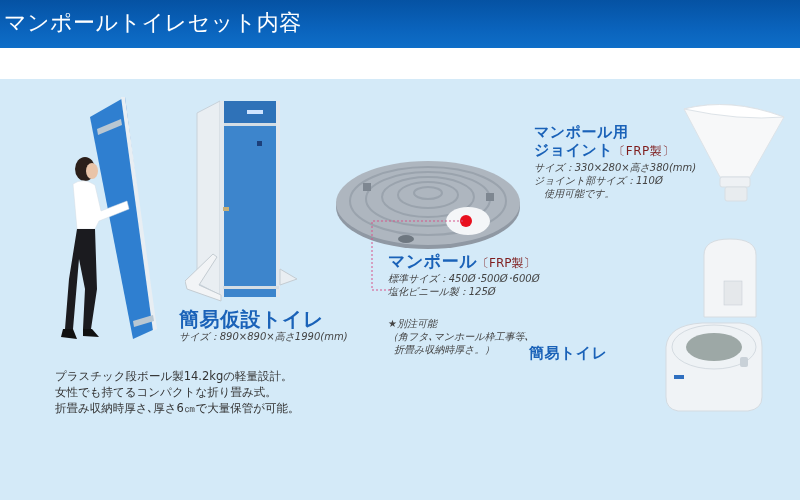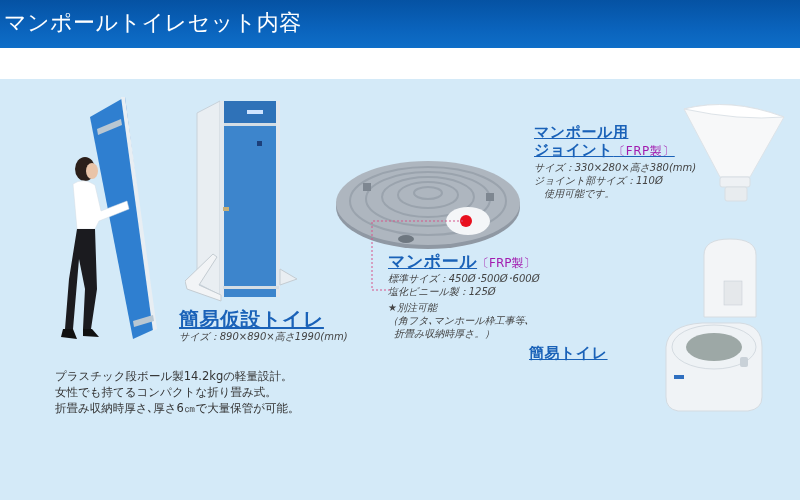--- a/index.html
+++ b/index.html
@@ -3,22 +3,22 @@
 <meta charset="utf-8">
 <style>
   html, body { margin:0; padding:0; }
   body { width:800px; height:500px; overflow:hidden; background:#ffffff; font-family:"DejaVu Sans", sans-serif; position:relative; }
   .header { position:absolute; left:0; top:0; width:800px; height:48px;
     background:linear-gradient(to bottom,#0552a3 0%,#0a63bc 60%,#0e6ec8 100%); }
   .header-title { position:absolute; left:4px; top:8px; color:#ffffff; font-size:22px; letter-spacing:0.5px; line-height:30px;text-align:right; }
   .gap { position:absolute; left:0; top:48px; width:800px; height:31px; background:#ffffff; }
   .content { position:absolute; left:0; top:79px; width:800px; height:421px; background:#d4eaf8; }
   .abs { position:absolute; }
-  .h-blue { color:#1a62b8; font-weight:bold; letter-spacing:0.5px;text-decoration:underline; }
-  .h-sub { color:#a21caf; font-weight:normal; font-size:12px; }
+  .h-blue { color:#1a62b8; font-weight:bold; letter-spacing:0.5px; }
+  .h-sub { color:#7f1d1d; font-weight:normal; font-size:12px; }
   .spec { color:#444; font-size:10px; line-height:13px; white-space:nowrap;font-style:italic; }
   .desc { color:#333; font-size:11.5px; line-height:16px; white-space:nowrap; }
 </style>
 </head>
 <body>
 
 <div class="header">
   <div class="header-title">マンポールトイレセット内容</div>
 </div>
 <div class="gap"></div>
@@ -82,21 +82,21 @@
   <svg class="abs" style="left:370px;top:140px" width="95" height="80" viewBox="0 0 95 80">
     <polyline points="93,2 2,2 2,71 20,71" fill="none" stroke="#d6548a" stroke-width="1" stroke-dasharray="2,2"></polyline>
   </svg>
 
   <div class="abs" style="left:388px;top:171px;white-space:nowrap">
     <span class="h-blue" style="font-size:17px">マンポール</span><span class="h-sub">〔FRP製〕</span>
   </div>
   <div class="abs spec" style="left:388px;top:193px">
     <div>標準サイズ：450Ø･500Ø･600Ø</div>
     <div>塩化ビニール製：125Ø</div>
-    <div style="margin-top:3px">★別注可能</div>
+    <div style="margin-top:19px">★別注可能</div>
     <div>（角フタ､マンホール枠工事等､</div>
     <div style="padding-left:6px">折畳み収納時厚さ。）</div>
   </div>
 
   <svg class="abs" style="left:680px;top:20px" width="110" height="110" viewBox="0 0 110 110">
     <path d="M4,10 Q50,-2 104,18 L70,78 L40,78 Z" fill="#f7f8f9" stroke="#dde3e8" stroke-width="1"></path>
     <path d="M4,10 Q50,-2 104,18 Q60,22 4,10 Z" fill="#ffffff" stroke="#dde3e8" stroke-width="1"></path>
     <rect x="40" y="78" width="30" height="10" rx="2" fill="#eef1f4" stroke="#d8dee3"></rect>
     <rect x="45" y="88" width="22" height="14" rx="2" fill="#e8ecef" stroke="#d8dee3"></rect>
   </svg>

